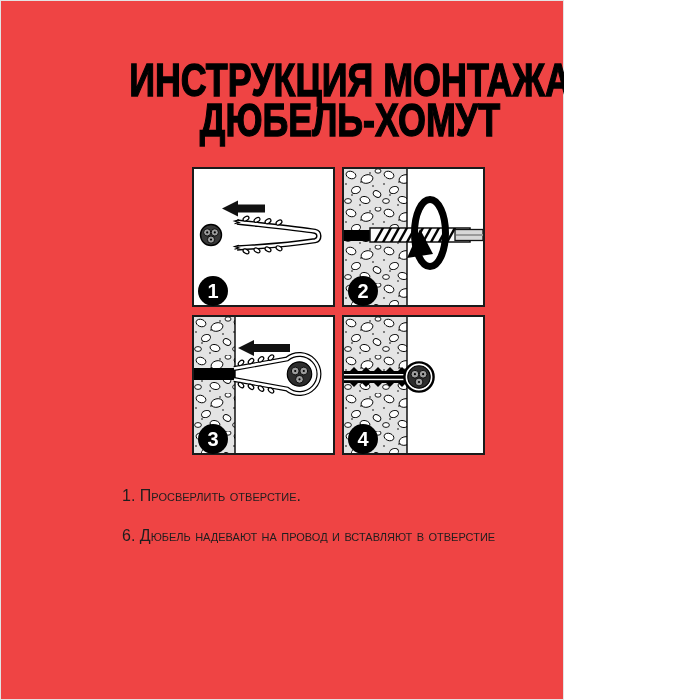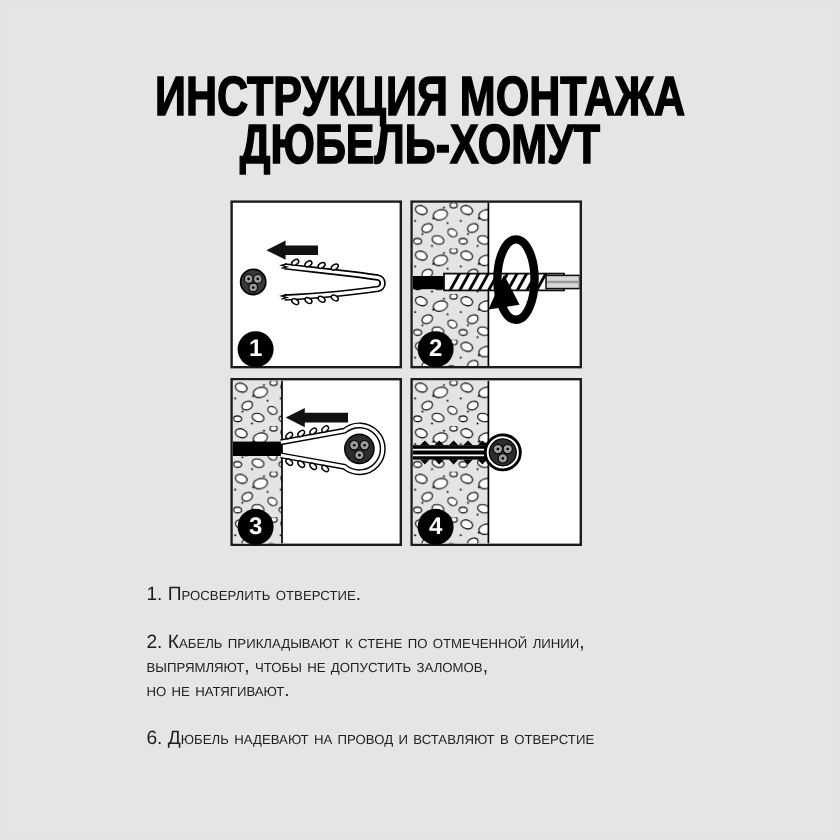--- a/index.html
+++ b/index.html
@@ -1,17 +1,17 @@
 <!DOCTYPE html>
 <html><head>
 <meta charset="utf-8">
 <style>
   html,body{margin:0;padding:0;background:#fff;}
   .page{
-    position:relative;width:700px;height:700px;background:#e5e5e5;
+    position:relative;width:564px;height:700px;background:#ef4444;
     font-family:"Liberation Sans",sans-serif;overflow:hidden;
     outline:1px solid #e3e3e3;outline-offset:-1px;
   }
   .title{
     position:absolute;top:60px;left:0;width:700px;margin:0;
     text-align:center;color:#000;font-weight:bold;
     font-size:46px;line-height:40px;letter-spacing:0px;
     transform:scaleX(0.78);transform-origin:50% 0;
     -webkit-text-stroke:1.3px #000;
   }
@@ -219,22 +219,17 @@
       <div class="badge">4</div>
     </div>
 
   </div>
 
   <div class="instructions">
     <p>
       <span>1. Просверлить отверстие.</span>
     </p>
     <p>
-      <span style="display:block">2. Кабель прикладывают к стене по отмеченной линии,</span>
-      <span style="display:block">выпрямляют, чтобы не допустить заломов,</span>
-      <span style="display:block">но не натягивают.</span>
-    </p>
-    <p>
       <span style="display:block">6. Дюбель надевают на провод и вставляют в отверстие</span>
     </p>
   </div>
 
 </div>
 
 </body></html>

